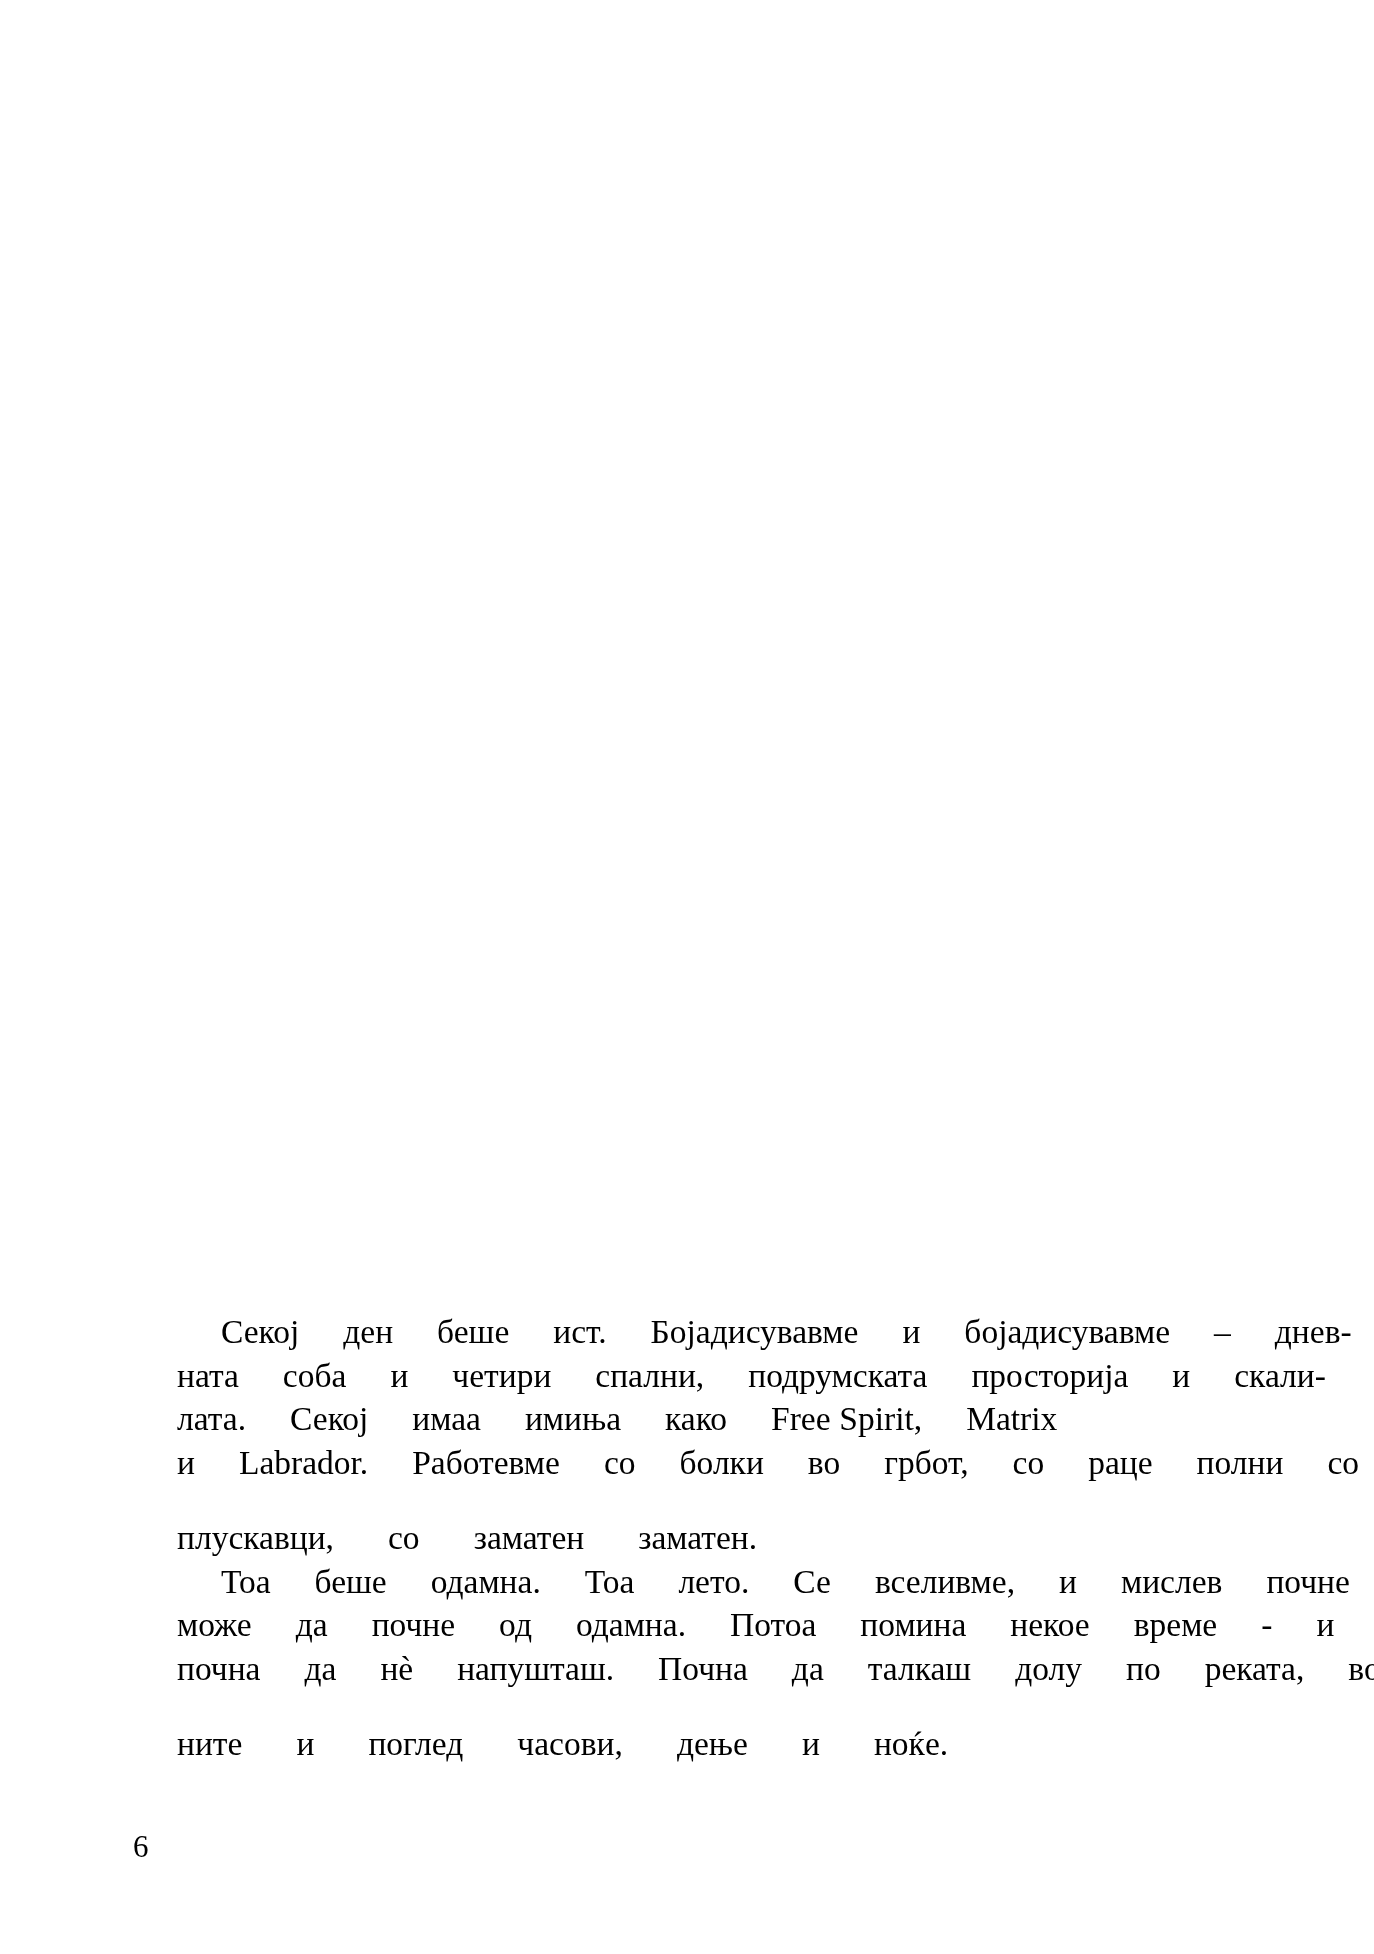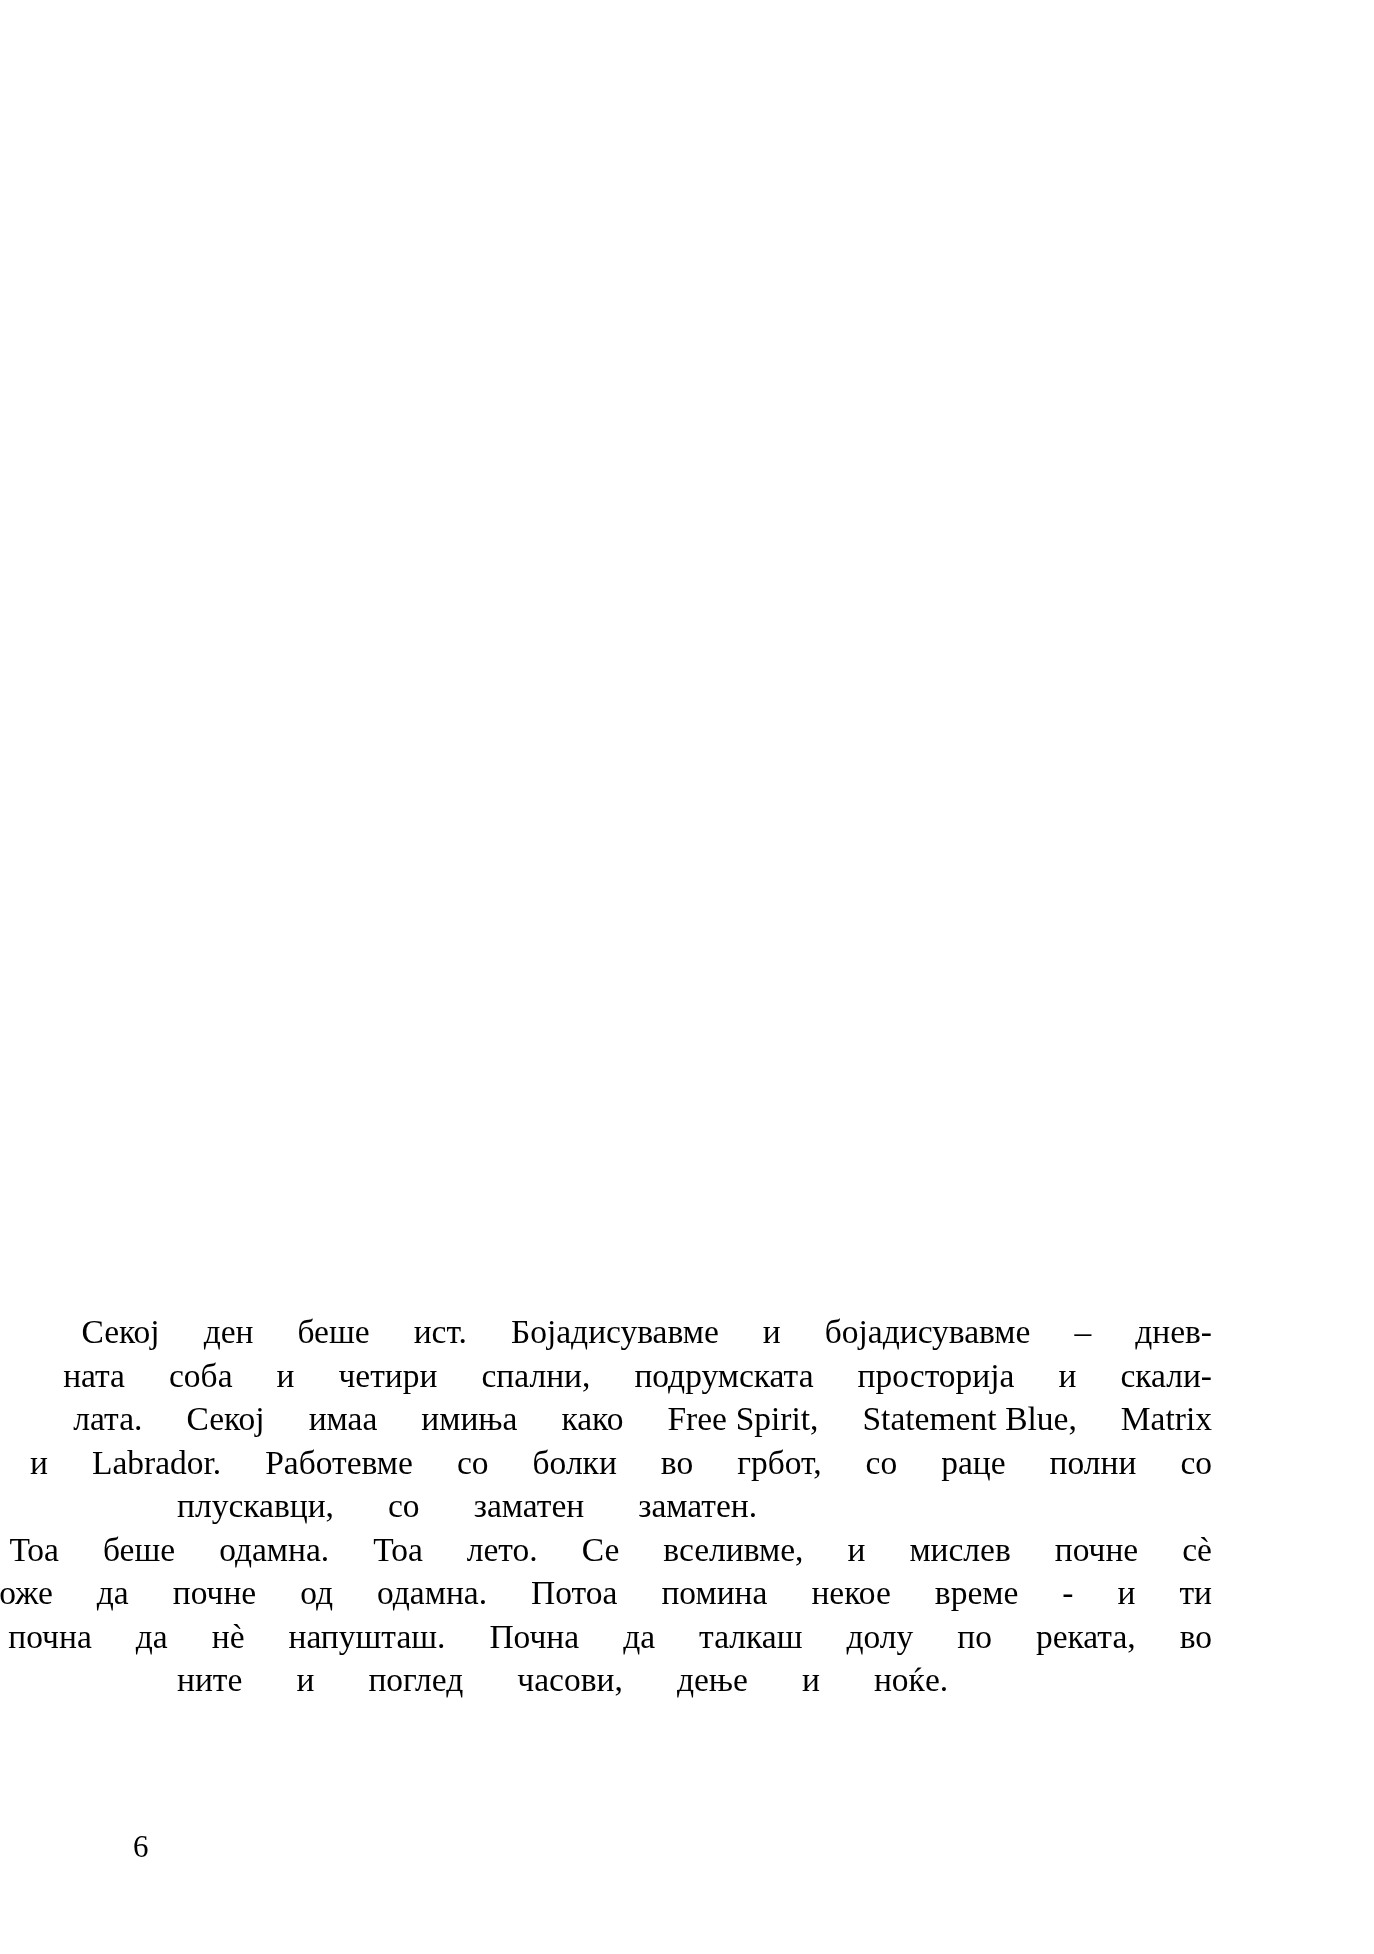--- a/index.html
+++ b/index.html
@@ -58,28 +58,29 @@
     top: 1828px;
     font-family: "Liberation Serif", "DejaVu Serif", serif;
     font-size: 31px;
     line-height: 38px;
     color: #000000;
     letter-spacing: 0;
   }
   
   .jline {
     display: flex;
-    justify-content: flex-end;
+    justify-content: flex-start;
     width: 100%;
   }
   .jline.last {
     justify-content: flex-start;
   }
   .jline.last .w {
     margin-right: 0.30em;
+    margin-top: 32px;
   }
   .jline.indent::before {
     content: "";
     display: inline-block;
     width: 44px;
     flex: 0 0 44px;
   }
   .w {
     display: inline-block;
     white-space: pre;
@@ -115,21 +116,20 @@
           <span class="w">и</span>
           <span class="w">скали-</span>
         </div>
         <div class="jline">
           <span class="w">лата.</span>
           <span class="w">Секој</span>
           <span class="w">имаа</span>
           <span class="w">имиња</span>
           <span class="w">како</span>
           <span class="w it">Free Spirit,</span>
-          <span class="w it">Statement Blue,</span>
           <span class="w it">Matrix</span>
         </div>
         <div class="jline">
           <span class="w">и</span>
           <span class="w it">Labrador.</span>
           <span class="w">Работевме</span>
           <span class="w">со</span>
           <span class="w">болки</span>
           <span class="w">во</span>
           <span class="w">грбот,</span>

